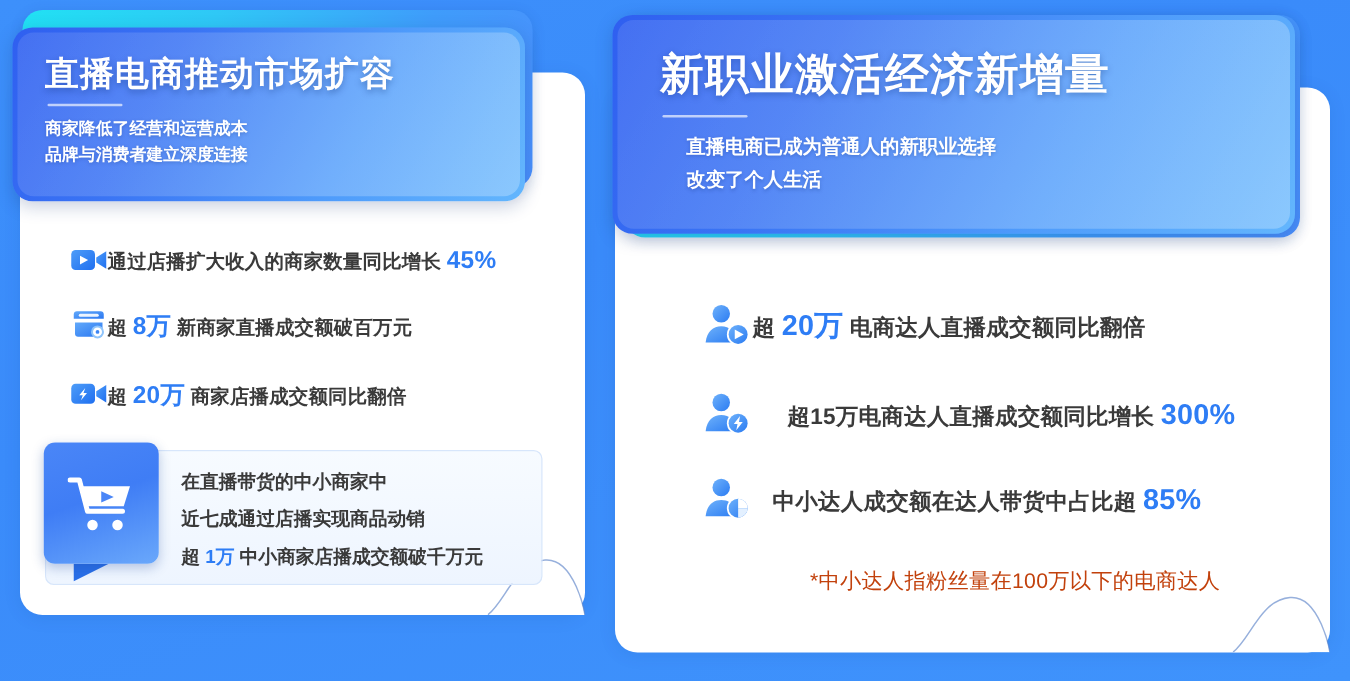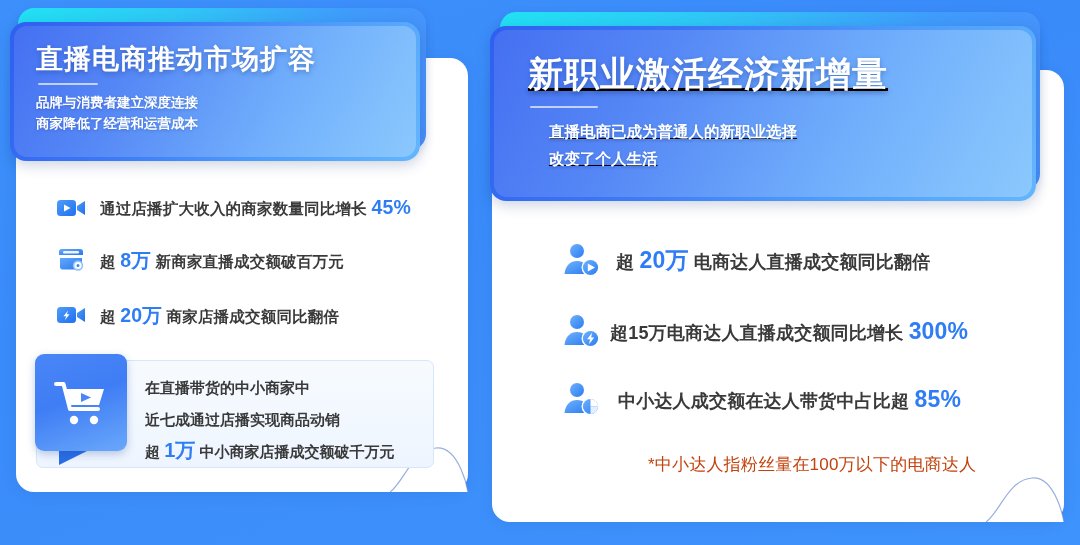--- a/index.html
+++ b/index.html
@@ -77,21 +77,21 @@
   #left-header { left: 10px; top: 22px; width: 410px; height: 139px; }
   #left-header .pad { padding: 16px 12px 0 22px; }
   #left-title { font-size: 27px; line-height: 34px; }
   #left-rule { width: 60px; margin: 7px 0 7px 2px; }
   #left-sub { font-size: 13.5px; line-height: 21px; font-weight: bold; }
 
   .row {
     position: absolute;
     display: flex;
     align-items: center;
-    gap: 14px;
+    gap: 0;
   }
   .row .txt {
     font-size: 15.5px;
     color: #3a3a3a;
     font-weight: bold;
     white-space: nowrap;
     letter-spacing: .2px;
   }
   .row .txt .hl {
     color: #2e7df5;
@@ -135,33 +135,33 @@
     left: 108px; top: 14px;
     display: flex; flex-direction: column; gap: 8px;
   }
   #cart-lines .cl {
     font-size: 15px;
     color: #3a3a3a;
     font-weight: bold;
     white-space: nowrap;
     line-height: 22px;
   }
-  #cart-lines .cl .hl { color: #2e7df5; font-size: 20px; }
+  #cart-lines .cl .hl { color: #2e7df5; font-size: 15px; }
 
   
   #right-card { left: 492px; top: 70px; width: 572px; height: 452px; }
   #right-header-back { left: 500px; top: 12px; width: 540px; height: 178px; }
-  #right-header { left: 490px; top: 26px; width: 546px; height: 175px; text-decoration: underline; }
+  #right-header { left: 490px; top: 12px; width: 546px; height: 175px; }
   #right-header .pad { padding: 22px 0 0 34px; }
   #right-title { font-size: 35px; line-height: 44px; }
   #right-rule { width: 68px; margin: 10px 0 10px 2px; }
   #right-sub { font-size: 15.5px; line-height: 27px; font-weight: bold; margin-left: 21px; }
 
   #r-row-0 { left: 562px; top: 240px; }
-  #r-row-1 { left: 562px; top: 311px; gap: 8px; }
+  #r-row-1 { left: 562px; top: 311px; gap: 28px; }
   #r-row-2 { left: 562px; top: 379px; gap: 16px; }
   #r-row-0 .txt, #r-row-1 .txt, #r-row-2 .txt { font-size: 18px; }
   #r-row-0 .txt .hl, #r-row-1 .txt .hl, #r-row-2 .txt .hl { font-size: 23px; }
   #r-row-0 .ic, #r-row-1 .ic, #r-row-2 .ic { width: 40px; height: 40px; flex-basis: 40px; }
 
   #footnote {
     position: absolute;
     left: 648px; top: 453px;
     font-size: 17px;
     color: #c2410c;
@@ -184,22 +184,22 @@
   </div>
 
   <div class="header-back" id="left-header-back"></div>
 
   <div class="header-card" id="left-header">
     <div class="header-inner">
       <div class="pad">
         <div class="header-title" id="left-title">直播电商推动市场扩容</div>
         <div class="rule" id="left-rule"></div>
         <div class="header-sub" id="left-sub">
+          <div>商家降低了经营和运营成本</div>
           <div>品牌与消费者建立深度连接</div>
-          <div>商家降低了经营和运营成本</div>
         </div>
       </div>
     </div>
   </div>
 
   <div class="row" id="l-row-0">
     <span class="ic">
       <svg width="30" height="22" viewBox="0 0 30 22">
         <defs>
             <linearGradient id="gL0" x1="0" y1="0" x2="1" y2="1">

